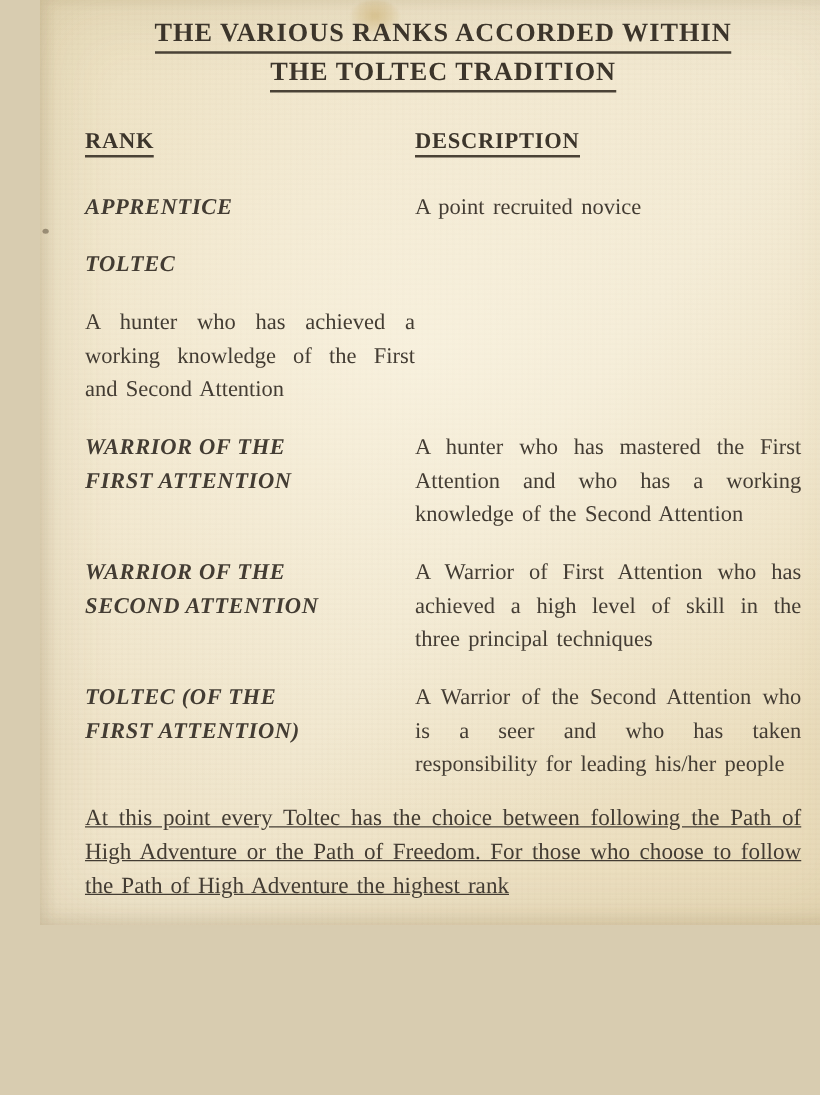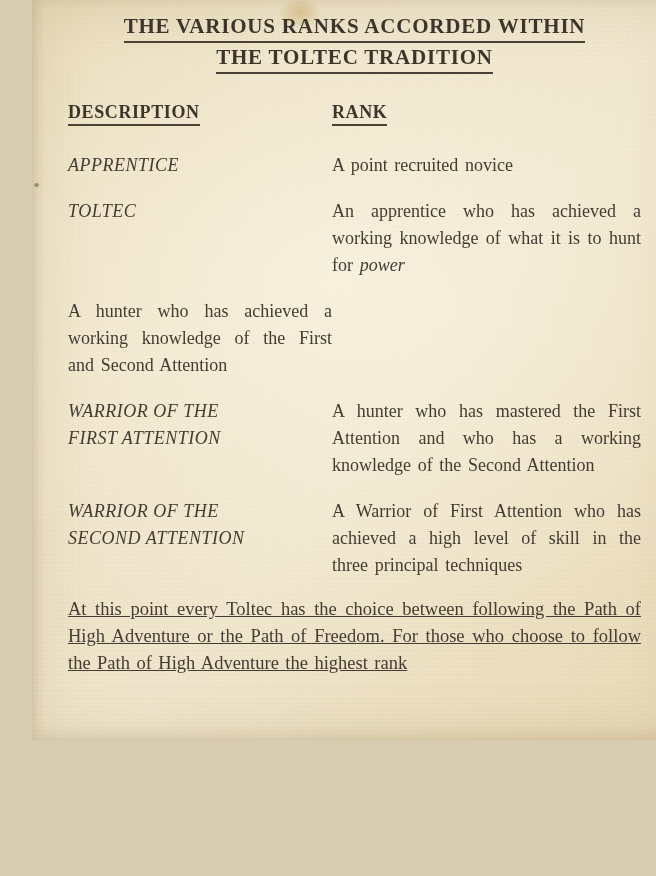--- a/index.html
+++ b/index.html
@@ -78,20 +78,21 @@
     grid-template-columns: 264px 1fr;
   }
   .row + .row { margin-top: 19px; }
   .rank {
     font-style: italic;
     font-size: 18px;
     letter-spacing: 0.5px;
     line-height: 27px;
     white-space: pre-line;
     padding-right: 20px;
+    font-weight: bold;
   }
   .desc {
     font-size: 18px;
     line-height: 27px;
     text-align: justify;
     word-spacing: 0.12em;
   }
   .desc em { font-style: italic; }
   .closing {
     margin: 17px 0 0 0;
@@ -112,54 +113,58 @@
 
   <div class="content">
 
     <h1 class="title">
       <span class="tline">THE VARIOUS RANKS ACCORDED WITHIN</span><br>
       <span class="tline">THE TOLTEC TRADITION</span>
     </h1>
 
     <div class="col-heads">
       <div class="col-head">
-        <span>DESCRIPTION</span>
+        <span>RANK</span>
       </div>
       <div class="col-head">
-        <span>RANK</span>
+        <span>DESCRIPTION</span>
       </div>
     </div>
 
     <div class="rank-table">
 
       <div class="row">
         <div class="rank">APPRENTICE</div>
         <div class="desc">A point recruited novice</div>
       </div>
 
       <div class="row">
         <div class="rank">TOLTEC</div>
-        <div class="desc"><span>An apprentice who has achieved a working knowledge of what it is to hunt for </span><em>power</em></div>
       </div>
 
       <div class="row">
         <div class="desc">A hunter who has achieved a working knowledge of the First and Second Attention</div>
       </div>
 
       <div class="row">
         <div class="rank">WARRIOR OF THE
 FIRST ATTENTION</div>
         <div class="desc">A hunter who has mastered the First Attention and who has a working knowledge of the Second Attention</div>
       </div>
 
       <div class="row">
         <div class="rank">WARRIOR OF THE
 SECOND ATTENTION</div>
         <div class="desc">A Warrior of First Attention who has achieved a high level of skill in the three principal techniques</div>
       </div>
 
+      <div class="row">
+        <div class="rank">TOLTEC (OF THE
+FIRST ATTENTION)</div>
+        <div class="desc">A Warrior of the Second Attention who is a seer and who has taken responsibility for leading his/her people</div>
+      </div>
 
     </div>
 
     <p class="closing">At this point every Toltec has the choice between following the Path of High Adventure or the Path of Freedom. For those who choose to follow the Path of High Adventure the highest rank</p>
 
   </div>
 </div>
 
 </body></html>

